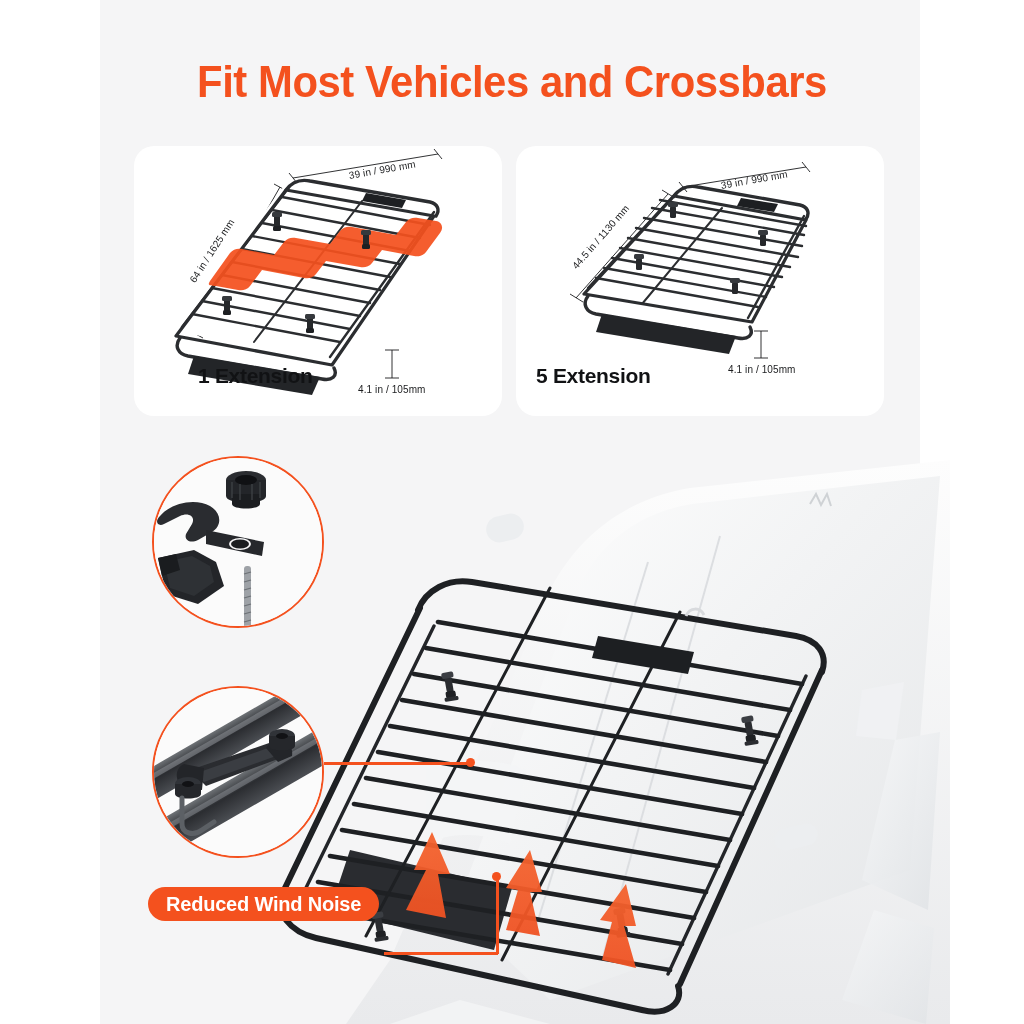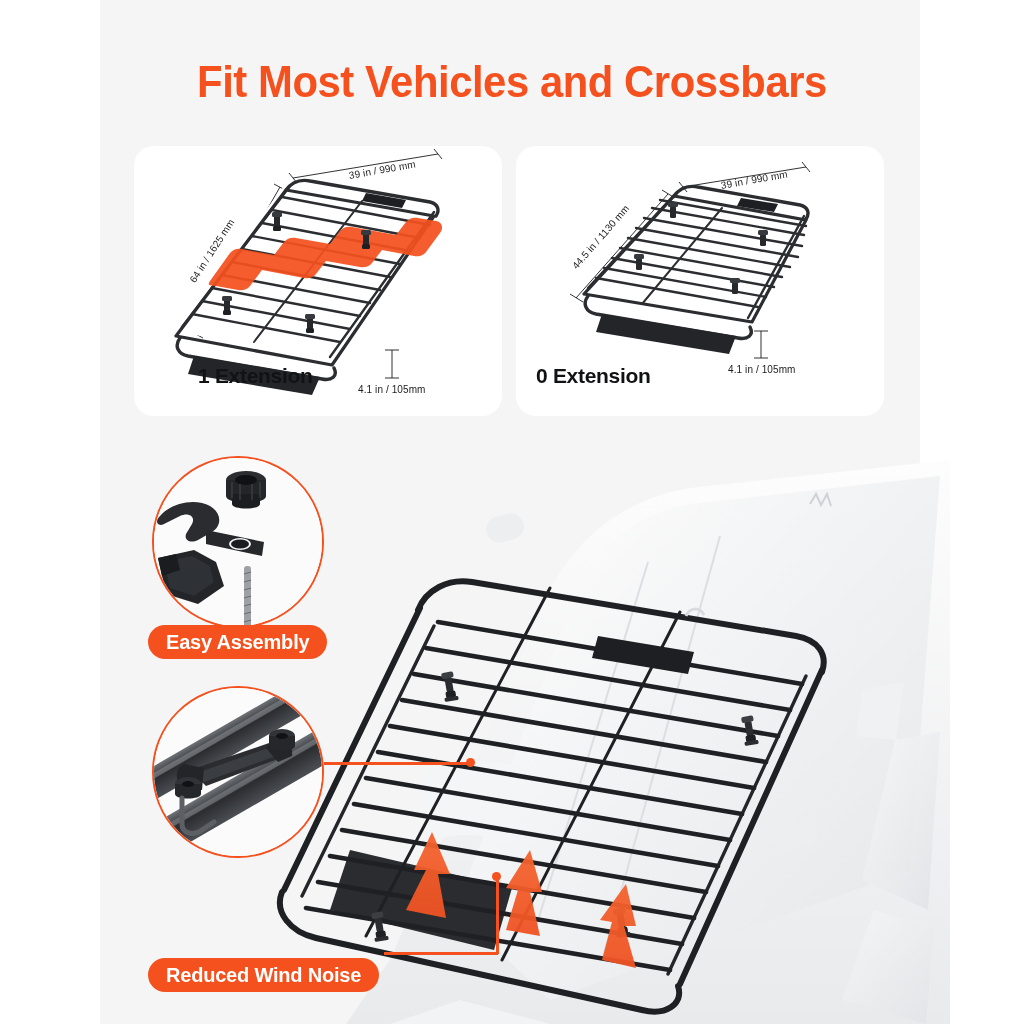--- a/index.html
+++ b/index.html
@@ -92,21 +92,21 @@
     letter-spacing: -0.2px;
     white-space: nowrap;
     display: flex;
     align-items: center;
     justify-content: center;
     padding: 0 18px;
     height: 34px;
   }
   #badge-assembly { left: 148px; top: 625px; }
   #badge-fixings  { left: 148px; top: 848px; }
-  #badge-noise    { left: 148px; top: 958px; }
+  #badge-noise    { left: 148px; top: 887px; }
 
   
   .conn {
     position: absolute;
     background: #F4511E;
   }
   .conn-dot {
     position: absolute;
     width: 9px; height: 9px;
     border-radius: 50%;
@@ -261,21 +261,21 @@
           <rect x="216" y="136" width="6" height="12" rx="1.5" fill="#26282b"></rect>
           <rect x="214" y="132" width="10" height="5" rx="1.5" fill="#36393d"></rect>
         </g>
       </g>
     </svg>
 
     <div class="dim-text rotw" style="left:205px; top:34px;">39 in / 990 mm</div>
     <div class="dim-text rot2" style="left:58px; top:116px;">44.5 in / 1130 mm</div>
     <div class="dim-text" style="left:212px; top:218px;">4.1 in / 105mm</div>
 
-    <div class="card-label">0 Extension</div>
+    <div class="card-label">5 Extension</div>
   </div>
 
   <svg id="hero" viewBox="0 0 700 584">
     <defs>
       <linearGradient id="roofGrad" x1="0" y1="0" x2="1" y2="1">
         <stop offset="0%" stop-color="#ffffff"></stop>
         <stop offset="45%" stop-color="#f2f3f4"></stop>
         <stop offset="100%" stop-color="#e4e6e8"></stop>
       </linearGradient>
       <linearGradient id="bodyGrad" x1="0" y1="0" x2="0" y2="1">
@@ -412,21 +412,20 @@
           <path d="M90,132 L97,130"></path>
             <path d="M90,140 L97,138"></path>
           <path d="M90,148 L97,146"></path>
             <path d="M90,156 L97,154"></path>
           <path d="M90,164 L97,162"></path>
         </g>
       </g>
     </svg>
   </div>
 
-  <div class="badge" id="badge-assembly">Easy Assembly</div>
 
   <div class="circle-photo" id="circle-fixings">
     <svg width="172" height="172" viewBox="0 0 172 172">
       <rect width="172" height="172" fill="#fbfbfb"></rect>
       <defs>
         <linearGradient id="barGrad" x1="0" y1="0" x2="0" y2="1">
           <stop offset="0%" stop-color="#6e7276"></stop>
           <stop offset="40%" stop-color="#2b2d31"></stop>
           <stop offset="100%" stop-color="#4b4e53"></stop>
         </linearGradient>

